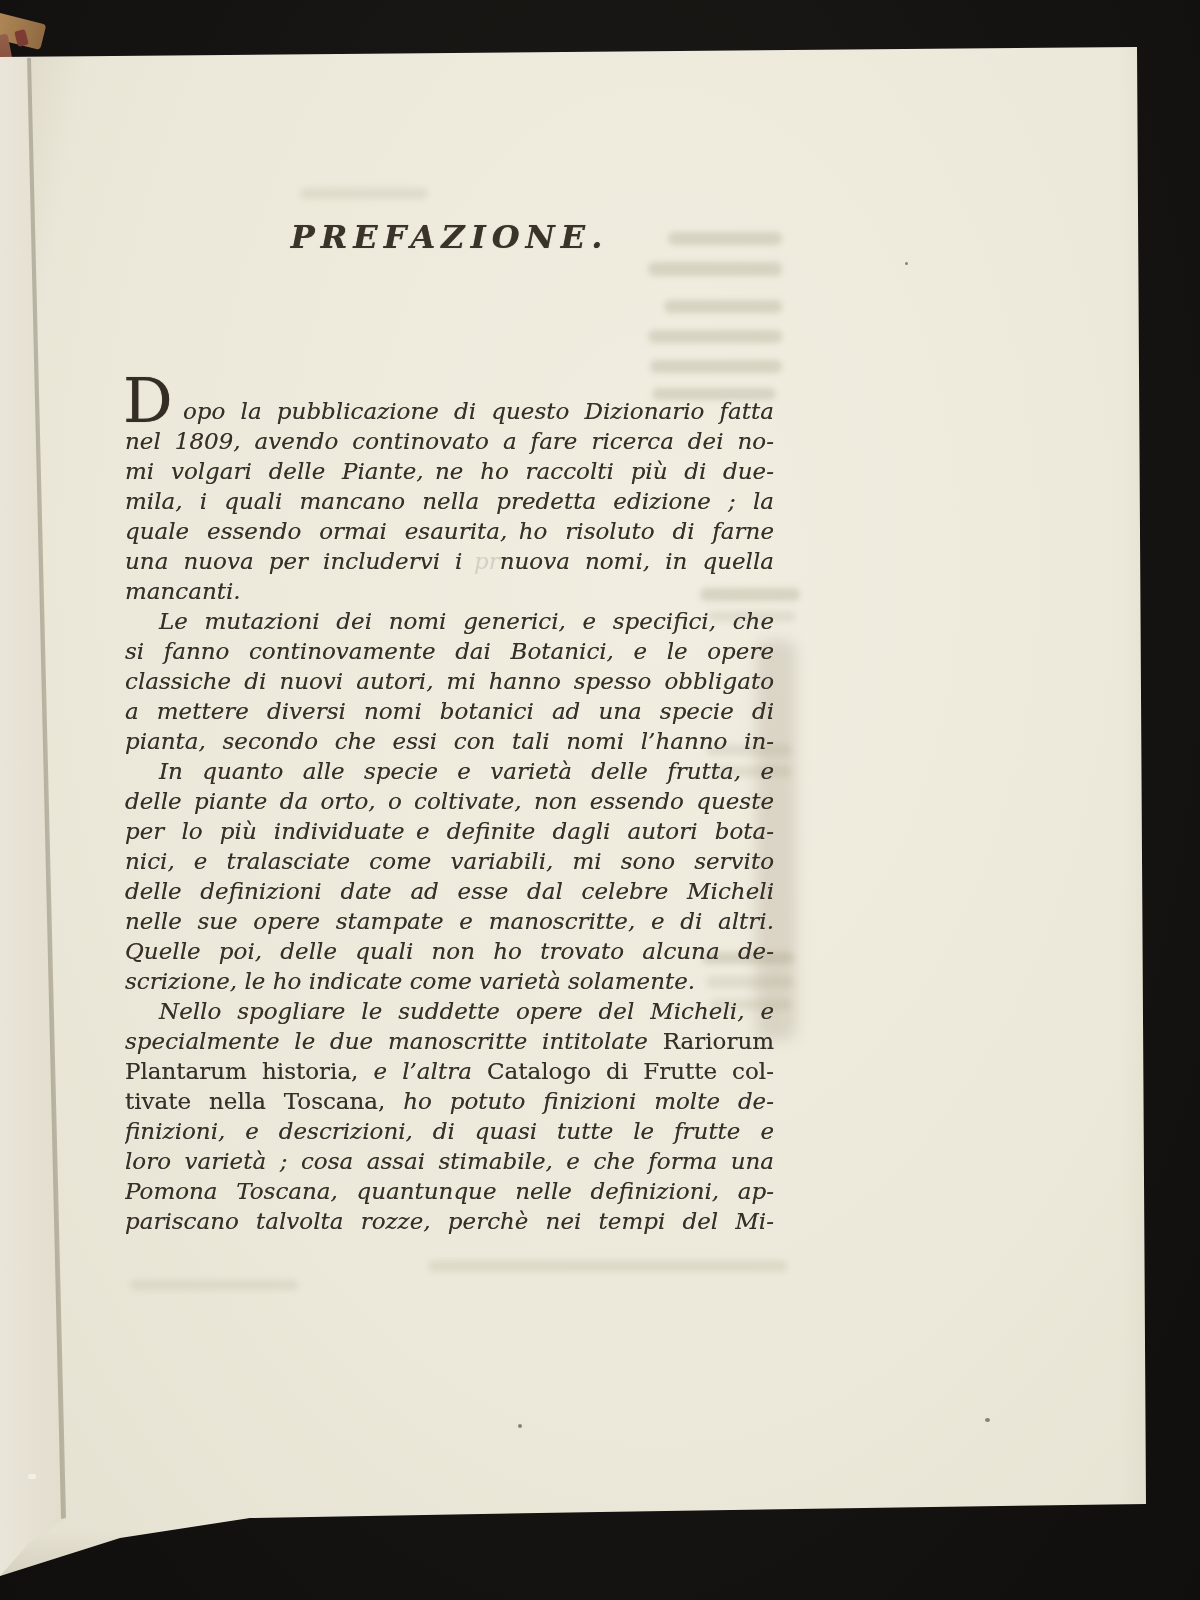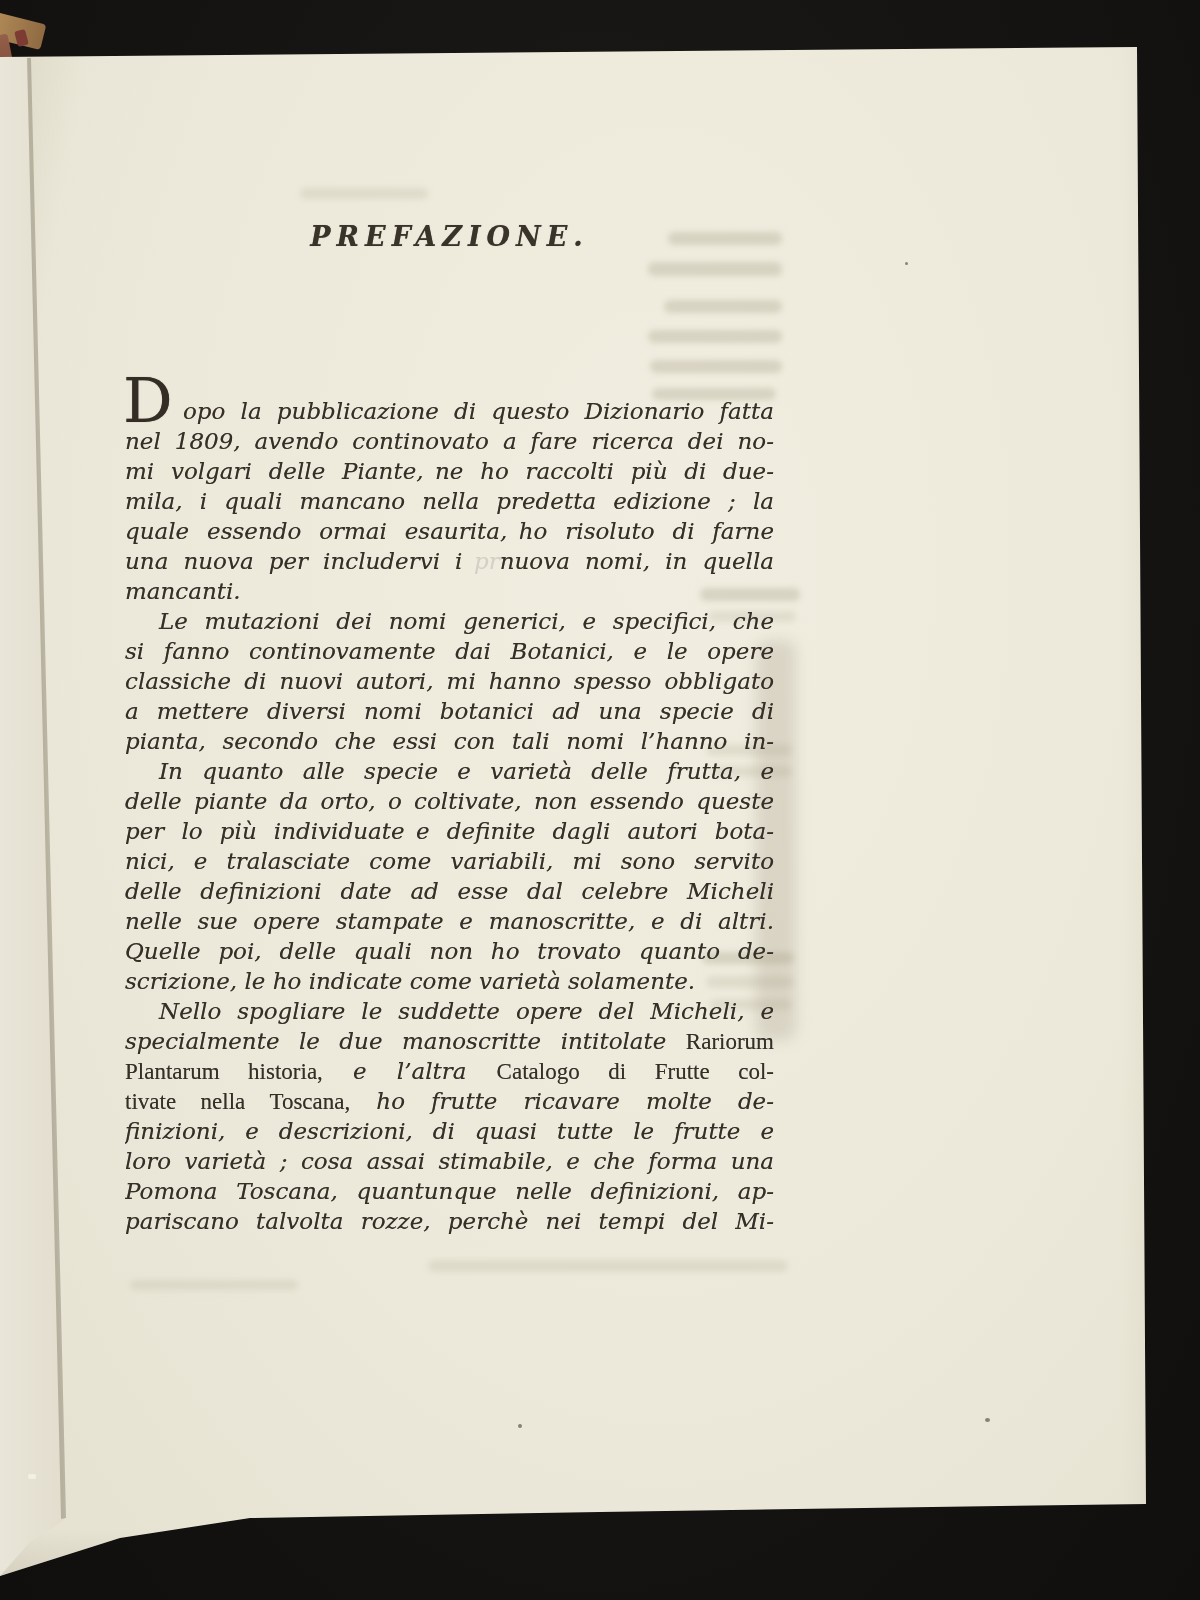--- a/index.html
+++ b/index.html
@@ -45,41 +45,41 @@
     clip-path:polygon(27px 58px, 31px 58px, 66px 1518px, 61px 1519px);
     background:rgba(146,138,120,0.55); filter:blur(0.6px);
   }
   .crease-nick{
     position:absolute; left:28px; top:1474px; width:8px; height:5px;
     background:#f3f0e3; border-radius:2px; filter:blur(0.5px);
   }
   .title{
     position:absolute; left:125px; top:216px; width:649px; margin:0;
     text-align:center; font-style:italic; font-weight:bold;
-    font-size:27px; line-height:42px; letter-spacing:6px;
+    font-size:32px; line-height:42px; letter-spacing:6px;
     color:#3a332a; text-shadow:0 0 0.7px rgba(58,51,42,0.6);
   }
   .dropcap{
     position:absolute; left:123px; top:371px;
     font-size:62px; line-height:60px; font-style:normal;
     color:#332d26; text-shadow:0 0 0.8px rgba(51,45,38,0.6);
   }
   #text-block{
     position:absolute; left:125px; top:396px; width:649px;
     font-style:italic; font-size:23px; color:#362f28;
     text-shadow:0 0 0.6px rgba(54,47,40,0.55);
   }
   .line{
     height:30px; line-height:30px; overflow:hidden;
     text-align:justify; text-align-last:justify;
   }
   .line.nj{ text-align-last:left; }
   .line.ind{ padding-left:34px; }
   .line.dc{ padding-left:58px; }
-  .rm{ font-style:normal;font-family:Liberation Serif, serif; }
+  .rm{ font-style:normal; }
   .fd{ opacity:0.14; }
   
   .gl{
     position:absolute; background:#b9b39d; opacity:0.45;
     filter:blur(3px); border-radius:6px;
   }
   .gl.faint{ opacity:0.28; }
   .gband{
     position:absolute; background:rgba(168,160,138,0.30); filter:blur(7px);
     border-radius:12px;
@@ -134,26 +134,26 @@
         <div class="line"><span class="it">si fanno continovamente dai Botanici, e le opere</span></div>
         <div class="line"><span class="it">classiche di nuovi autori, mi hanno spesso obbligato</span></div>
         <div class="line"><span class="it">a mettere diversi nomi botanici ad una specie di</span></div>
         <div class="line"><span class="it">pianta, secondo che essi con tali nomi l’hanno in-</span></div>
         <div class="line ind"><span class="it">In quanto alle specie e varietà delle frutta, e</span></div>
         <div class="line"><span class="it">delle piante da orto, o coltivate, non essendo queste</span></div>
         <div class="line"><span class="it">per lo più individuate e definite dagli autori bota-</span></div>
         <div class="line"><span class="it">nici, e tralasciate come variabili, mi sono servito</span></div>
         <div class="line"><span class="it">delle definizioni date ad esse dal celebre Micheli</span></div>
         <div class="line"><span class="it">nelle sue opere stampate e manoscritte, e di altri.</span></div>
-        <div class="line"><span class="it">Quelle poi, delle quali non ho trovato quanto de-</span></div>
+        <div class="line"><span class="it">Quelle poi, delle quali non ho trovato alcuna de-</span></div>
         <div class="line nj"><span class="it">scrizione, le ho indicate come varietà solamente.</span></div>
         <div class="line ind"><span class="it">Nello spogliare le suddette opere del Micheli, e</span></div>
         <div class="line"><span class="it">specialmente le due manoscritte intitolate </span><span class="rm">Rariorum</span></div>
         <div class="line"><span class="rm">Plantarum historia,</span><span class="it"> e l’altra </span><span class="rm">Catalogo di Frutte col-</span></div>
-        <div class="line"><span class="rm">tivate nella Toscana,</span><span class="it"> ho frutte ricavare molte de-</span></div>
+        <div class="line"><span class="rm">tivate nella Toscana,</span><span class="it"> ho potuto finizioni molte de-</span></div>
         <div class="line"><span class="it">finizioni, e descrizioni, di quasi tutte le frutte e</span></div>
         <div class="line"><span class="it">loro varietà ; cosa assai stimabile, e che forma una</span></div>
         <div class="line"><span class="it">Pomona Toscana, quantunque nelle definizioni, ap-</span></div>
         <div class="line"><span class="it">pariscano talvolta rozze, perchè nei tempi del Mi-</span></div>
       </div>
 
     <div class="speck" style="left:985px;top:1418px;width:5px;height:4px;"></div>
     <div class="speck" style="left:518px;top:1424px;width:4px;height:4px;"></div>
     <div class="speck" style="left:905px;top:262px;width:3px;height:3px;"></div>
   </div>

